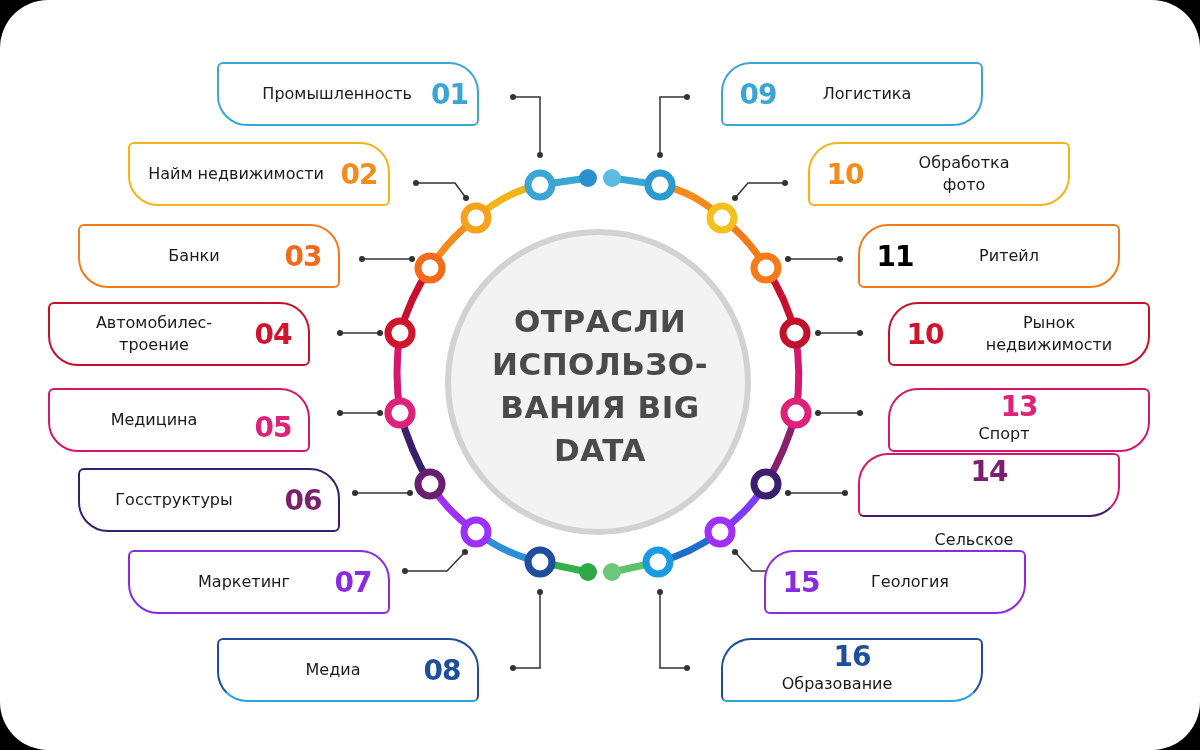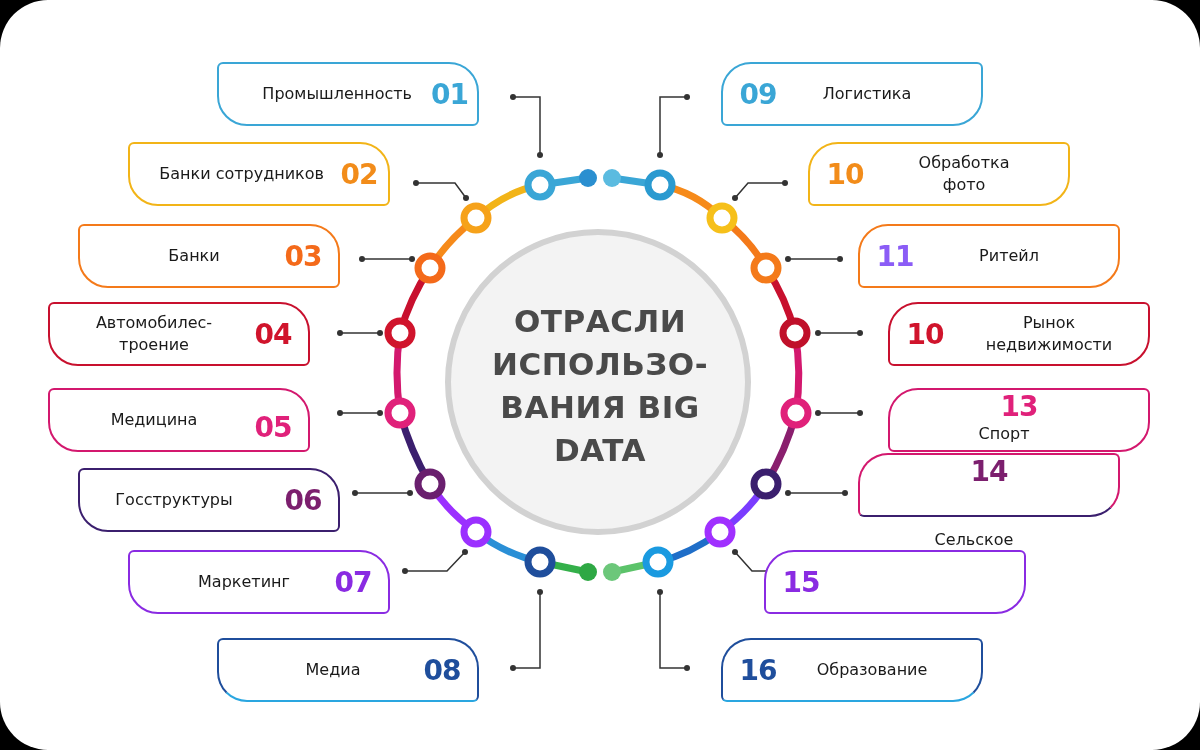--- a/index.html
+++ b/index.html
@@ -126,21 +126,21 @@
 <div class="title">ОТРАСЛИ
 ИСПОЛЬЗО-
 ВАНИЯ BIG
 DATA</div>
 
 <div class="box left" style="left:217px;top:62px;width:262px;border-color:#3aa6d6;">
   <span class="label" style="text-align:right;padding-right:10px;">Промышленность</span>
   <span class="num" style="color:#3aa6d6;width:55px;">01</span>
 </div>
 <div class="box left" style="left:128px;top:142px;width:262px;border-color:#f2b418;">
-  <span class="label" style="text-align:right;padding-right:6px;">Банки сотрудников</span>
+  <span class="label" style="text-align:right;padding-right:6px;">Найм недвижимости</span>
   <span class="num" style="color:#f28c1a;width:58px;">02</span>
 </div>
 <div class="box left" style="left:78px;top:224px;width:262px;border-color:#f47a1a;">
   <span class="label" style="padding-left:40px;">Банки</span>
   <span class="num" style="color:#f46a1a;">03</span>
 </div>
 <div class="box left" style="left:48px;top:302px;width:262px;border-color:#c8102e;">
   <span class="label" style="padding-left:20px;">Автомобилес-
 троение</span>
   <span class="num" style="color:#d0142c;">04</span>
@@ -165,36 +165,37 @@
 <div class="box right" style="left:721px;top:62px;width:262px;border-color:#3aa6d6;">
   <span class="num" style="color:#3aa6d6;">09</span>
   <span class="label" style="padding-right:40px;">Логистика</span>
 </div>
 <div class="box right" style="left:808px;top:142px;width:262px;border-color:#f2b418;">
   <span class="num" style="color:#f28c1a;">10</span>
   <span class="label" style="padding-right:20px;">Обработка
 фото</span>
 </div>
 <div class="box right" style="left:858px;top:224px;width:262px;border-color:#f47a1a;">
-  <span class="num" style="color:#8b5cf6;">11</span>
+  <span class="num" style="color:#000000;">11</span>
   <span class="label" style="padding-right:30px;">Ритейл</span>
 </div>
 <div class="box right" style="left:888px;top:302px;width:262px;border-color:#c8102e;">
   <span class="num" style="color:#d0142c;">10</span>
   <span class="label" style="padding-right:10px;">Рынок
 недвижимости</span>
 </div>
 <div class="box right" style="left:888px;top:388px;width:262px;border-color:#d3186e;flex-direction:column;">
   <span class="num" style="color:#e0217a;">13</span>
   <span class="label" style="padding-right:30px;">Спорт</span>
 </div>
 <div class="box right" style="left:858px;top:453px;width:262px;border-color:#d3186e;border-bottom-color:#3b1f6e;flex-direction:column;">
   <span class="num" style="color:#7c1f6e;">14</span>
   <span class="label" style="padding-right:30px;margin-top:41px;">Сельское
 хозяйство</span>
 </div>
 <div class="box right" style="left:764px;top:550px;width:262px;border-color:#8a2be2;">
   <span class="num" style="color:#8a2be2;">15</span>
-</div>
-<div class="box right" style="left:721px;top:638px;width:262px;border-color:#1f4e9c;border-bottom-color:#2aa6e0;">
+  <span class="label" style="padding-right:40px;">Геология</span>
+</div>
+<div class="box right" style="left:721px;top:638px;width:262px;border-color:#1f4e9c;border-bottom-color:#2aa6e0;flex-direction:column;">
   <span class="num" style="color:#1f4e9c;">16</span>
   <span class="label" style="padding-right:30px;">Образование</span>
 </div>
 
 </body></html>

